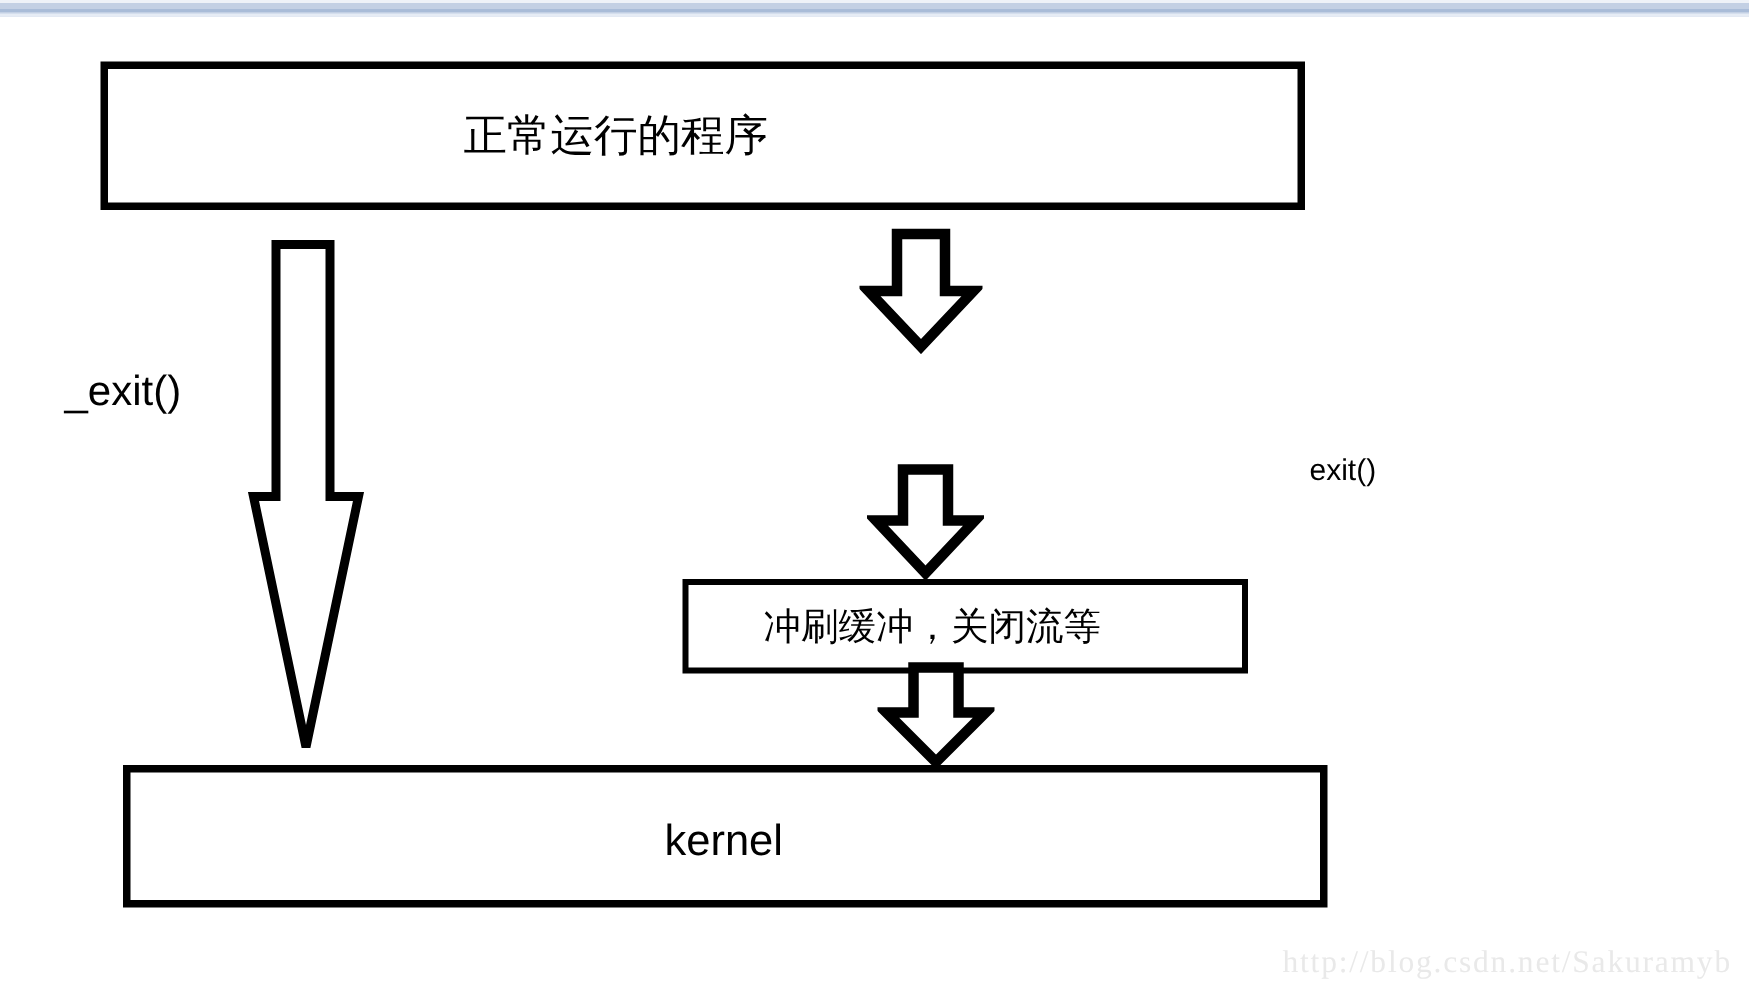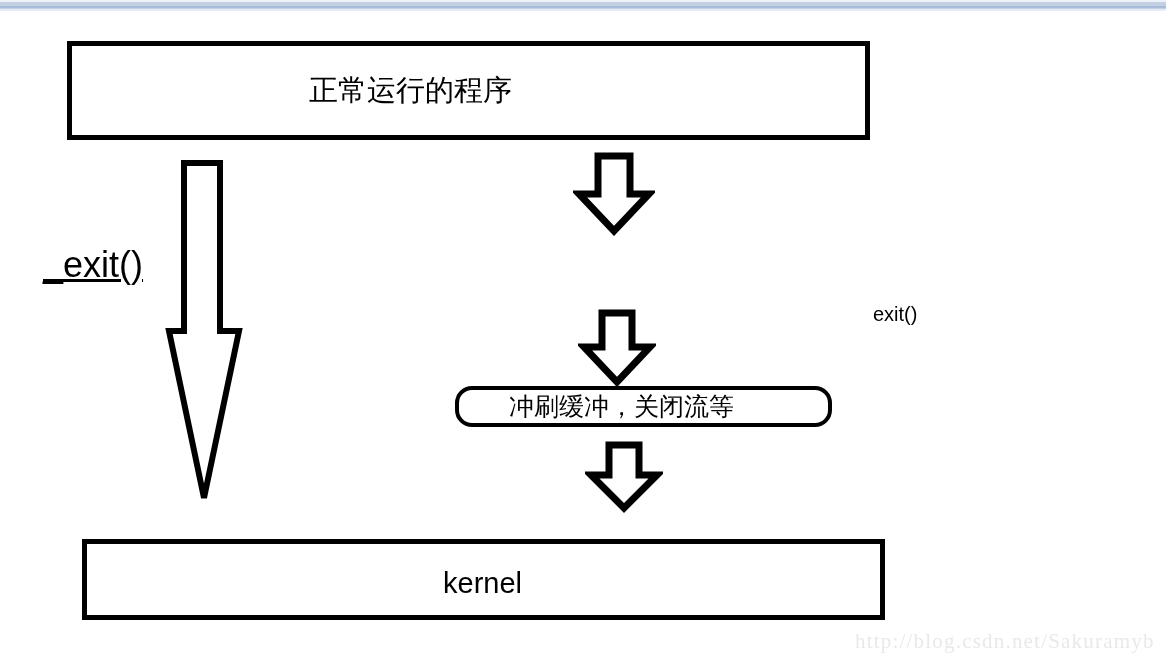--- a/index.html
+++ b/index.html
@@ -92,46 +92,46 @@
   <div class="box" style="left:67px; top:41px; width:803px; height:99px;">
     <span class="box-label cjk" style="font-size:29px; position:relative; left:-58px;">正常运行的程序</span>
   </div>
 
   <div class="arrow" style="left:163px; top:160px;">
     <svg width="82" height="342" viewBox="0 0 82 342">
       <polygon points="21,3 57,3 57,171 76,171 41,338 6,171 21,171" fill="#ffffff" stroke="#000000" stroke-width="6" stroke-linejoin="miter"></polygon>
     </svg>
   </div>
 
-  <div class="free-label" style="left:43px; top:247px; font-size:36px;text-decoration:underline;">_exit()</div>
+  <div class="free-label" style="left:43px; top:247px; font-size:28px;">_exit()</div>
 
   <div class="arrow" style="left:573px; top:152px;">
     <svg width="82" height="84" viewBox="0 0 82 84">
       <polygon points="25,4 57,4 57,42 76,42 41,79 6,42 25,42" fill="#ffffff" stroke="#000000" stroke-width="7" stroke-linejoin="miter"></polygon>
     </svg>
   </div>
 
 
   <div class="arrow" style="left:578px; top:309px;">
     <svg width="78" height="78" viewBox="0 0 78 78">
       <polygon points="24,4 54,4 54,38 72,38 39,73 6,38 24,38" fill="#ffffff" stroke="#000000" stroke-width="7" stroke-linejoin="miter"></polygon>
     </svg>
   </div>
 
-  <div class="box thin" style="left:455px; top:386px; width:377px; height:41px;border-radius:17px;">
+  <div class="box thin" style="left:455px; top:386px; width:377px; height:63px;">
     <span class="box-label cjk" style="font-size:25px; position:relative; left:-22px;">冲刷缓冲，关闭流等</span>
   </div>
 
   <div class="arrow" style="left:585px; top:441px;">
     <svg width="78" height="72" viewBox="0 0 78 72">
       <polygon points="24,4 54,4 54,34 72,34 39,67 6,34 24,34" fill="#ffffff" stroke="#000000" stroke-width="7" stroke-linejoin="miter"></polygon>
     </svg>
   </div>
 
   <div class="free-label" style="left:873px; top:304px; font-size:20px;">exit()</div>
 
-  <div class="box" style="left:82px; top:510px; width:803px; height:81px;margin-top:29px;">
+  <div class="box" style="left:82px; top:510px; width:803px; height:95px;">
     <span class="box-label" style="font-size:29px; position:relative; left:-1px; top:4px;">kernel</span>
   </div>
 
   <div class="watermark" style="left:855px; top:631px;">http://blog.csdn.net/Sakuramyb</div>
 
 </div>
 
 </body></html>

